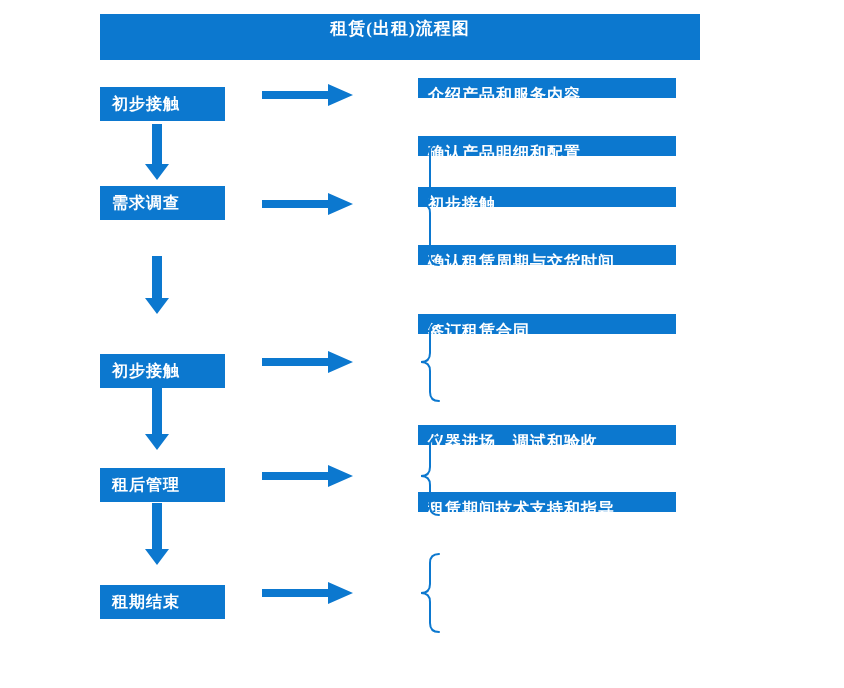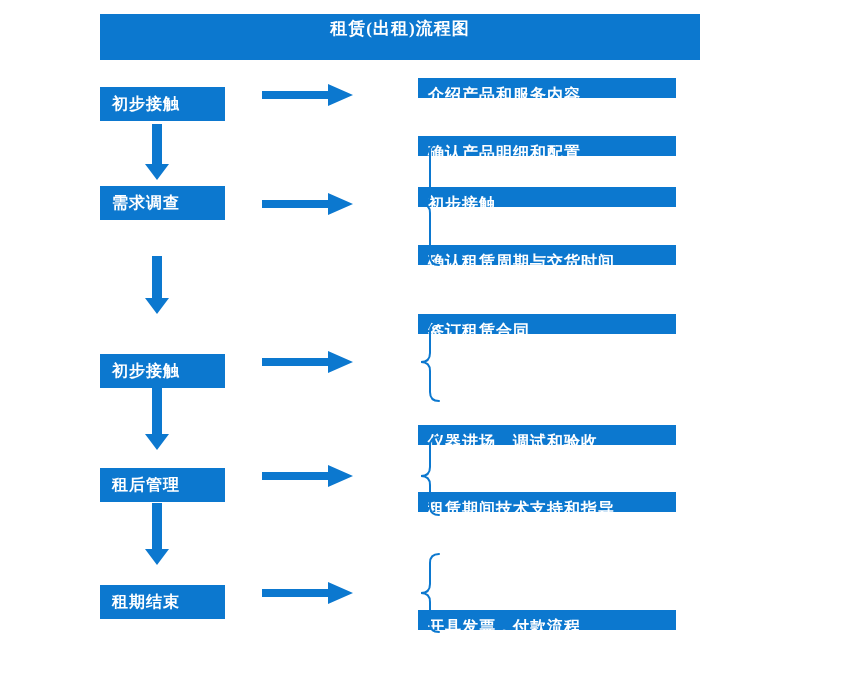--- a/index.html
+++ b/index.html
@@ -46,21 +46,20 @@
   <div class="stage" style="top:459px">租后管理</div>
   <div class="stage" style="top:576px">租期结束</div>
 
   <div class="detail" style="top:78px">介绍产品和服务内容</div>
   <div class="detail" style="top:136px">确认产品明细和配置</div>
   <div class="detail" style="top:187px">初步接触</div>
   <div class="detail" style="top:245px">确认租赁周期与交货时间</div>
   <div class="detail" style="top:314px">签订租赁合同</div>
   <div class="detail" style="top:492px">租赁期间技术支持和指导</div>
   <div class="detail" style="top:425px">仪器进场、调试和验收</div>
-  <div class="detail" style="top:610px">开具发票，付款流程</div>
 
   <div class="arrow" style="left:262px;top:83px">
     <svg width="92" height="24">
         <polygon points="0,8 66,8 66,1 91,12 66,23 66,16 0,16" fill="currentColor"></polygon>
       </svg>
   </div>
   <div class="arrow" style="left:262px;top:192px">
     <svg width="92" height="24">
         <polygon points="0,8 66,8 66,1 91,12 66,23 66,16 0,16" fill="currentColor"></polygon>
       </svg>

